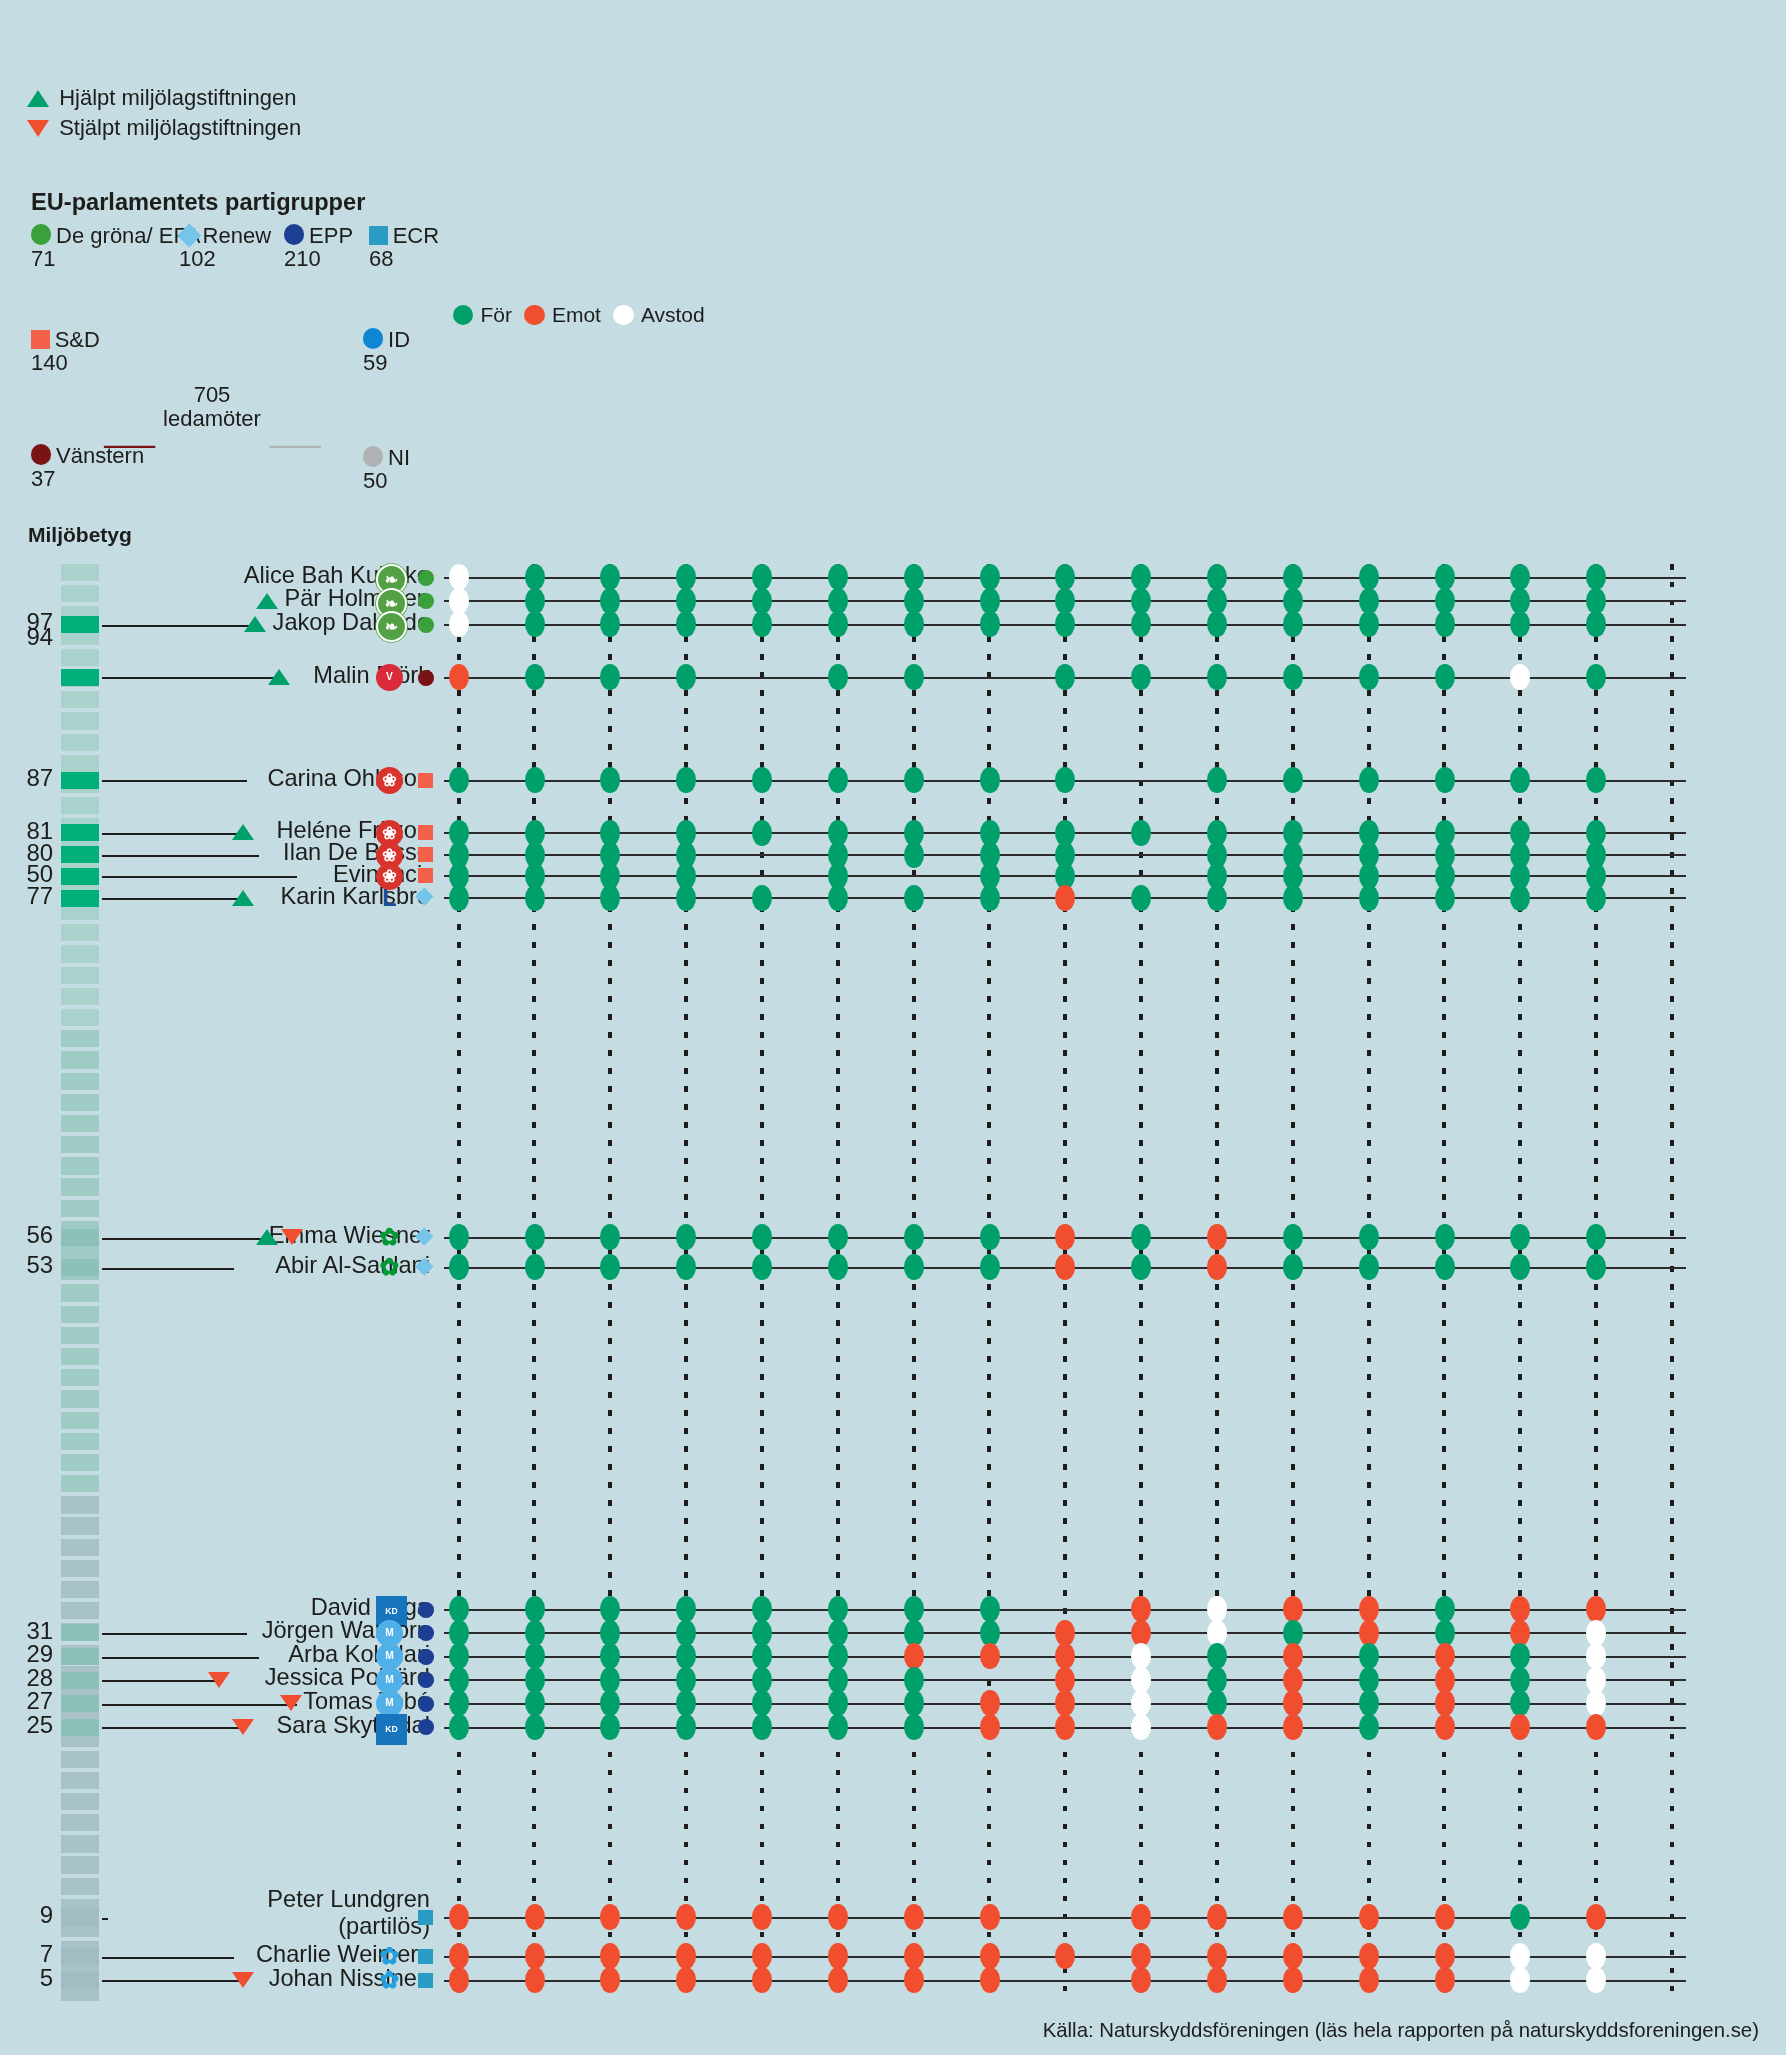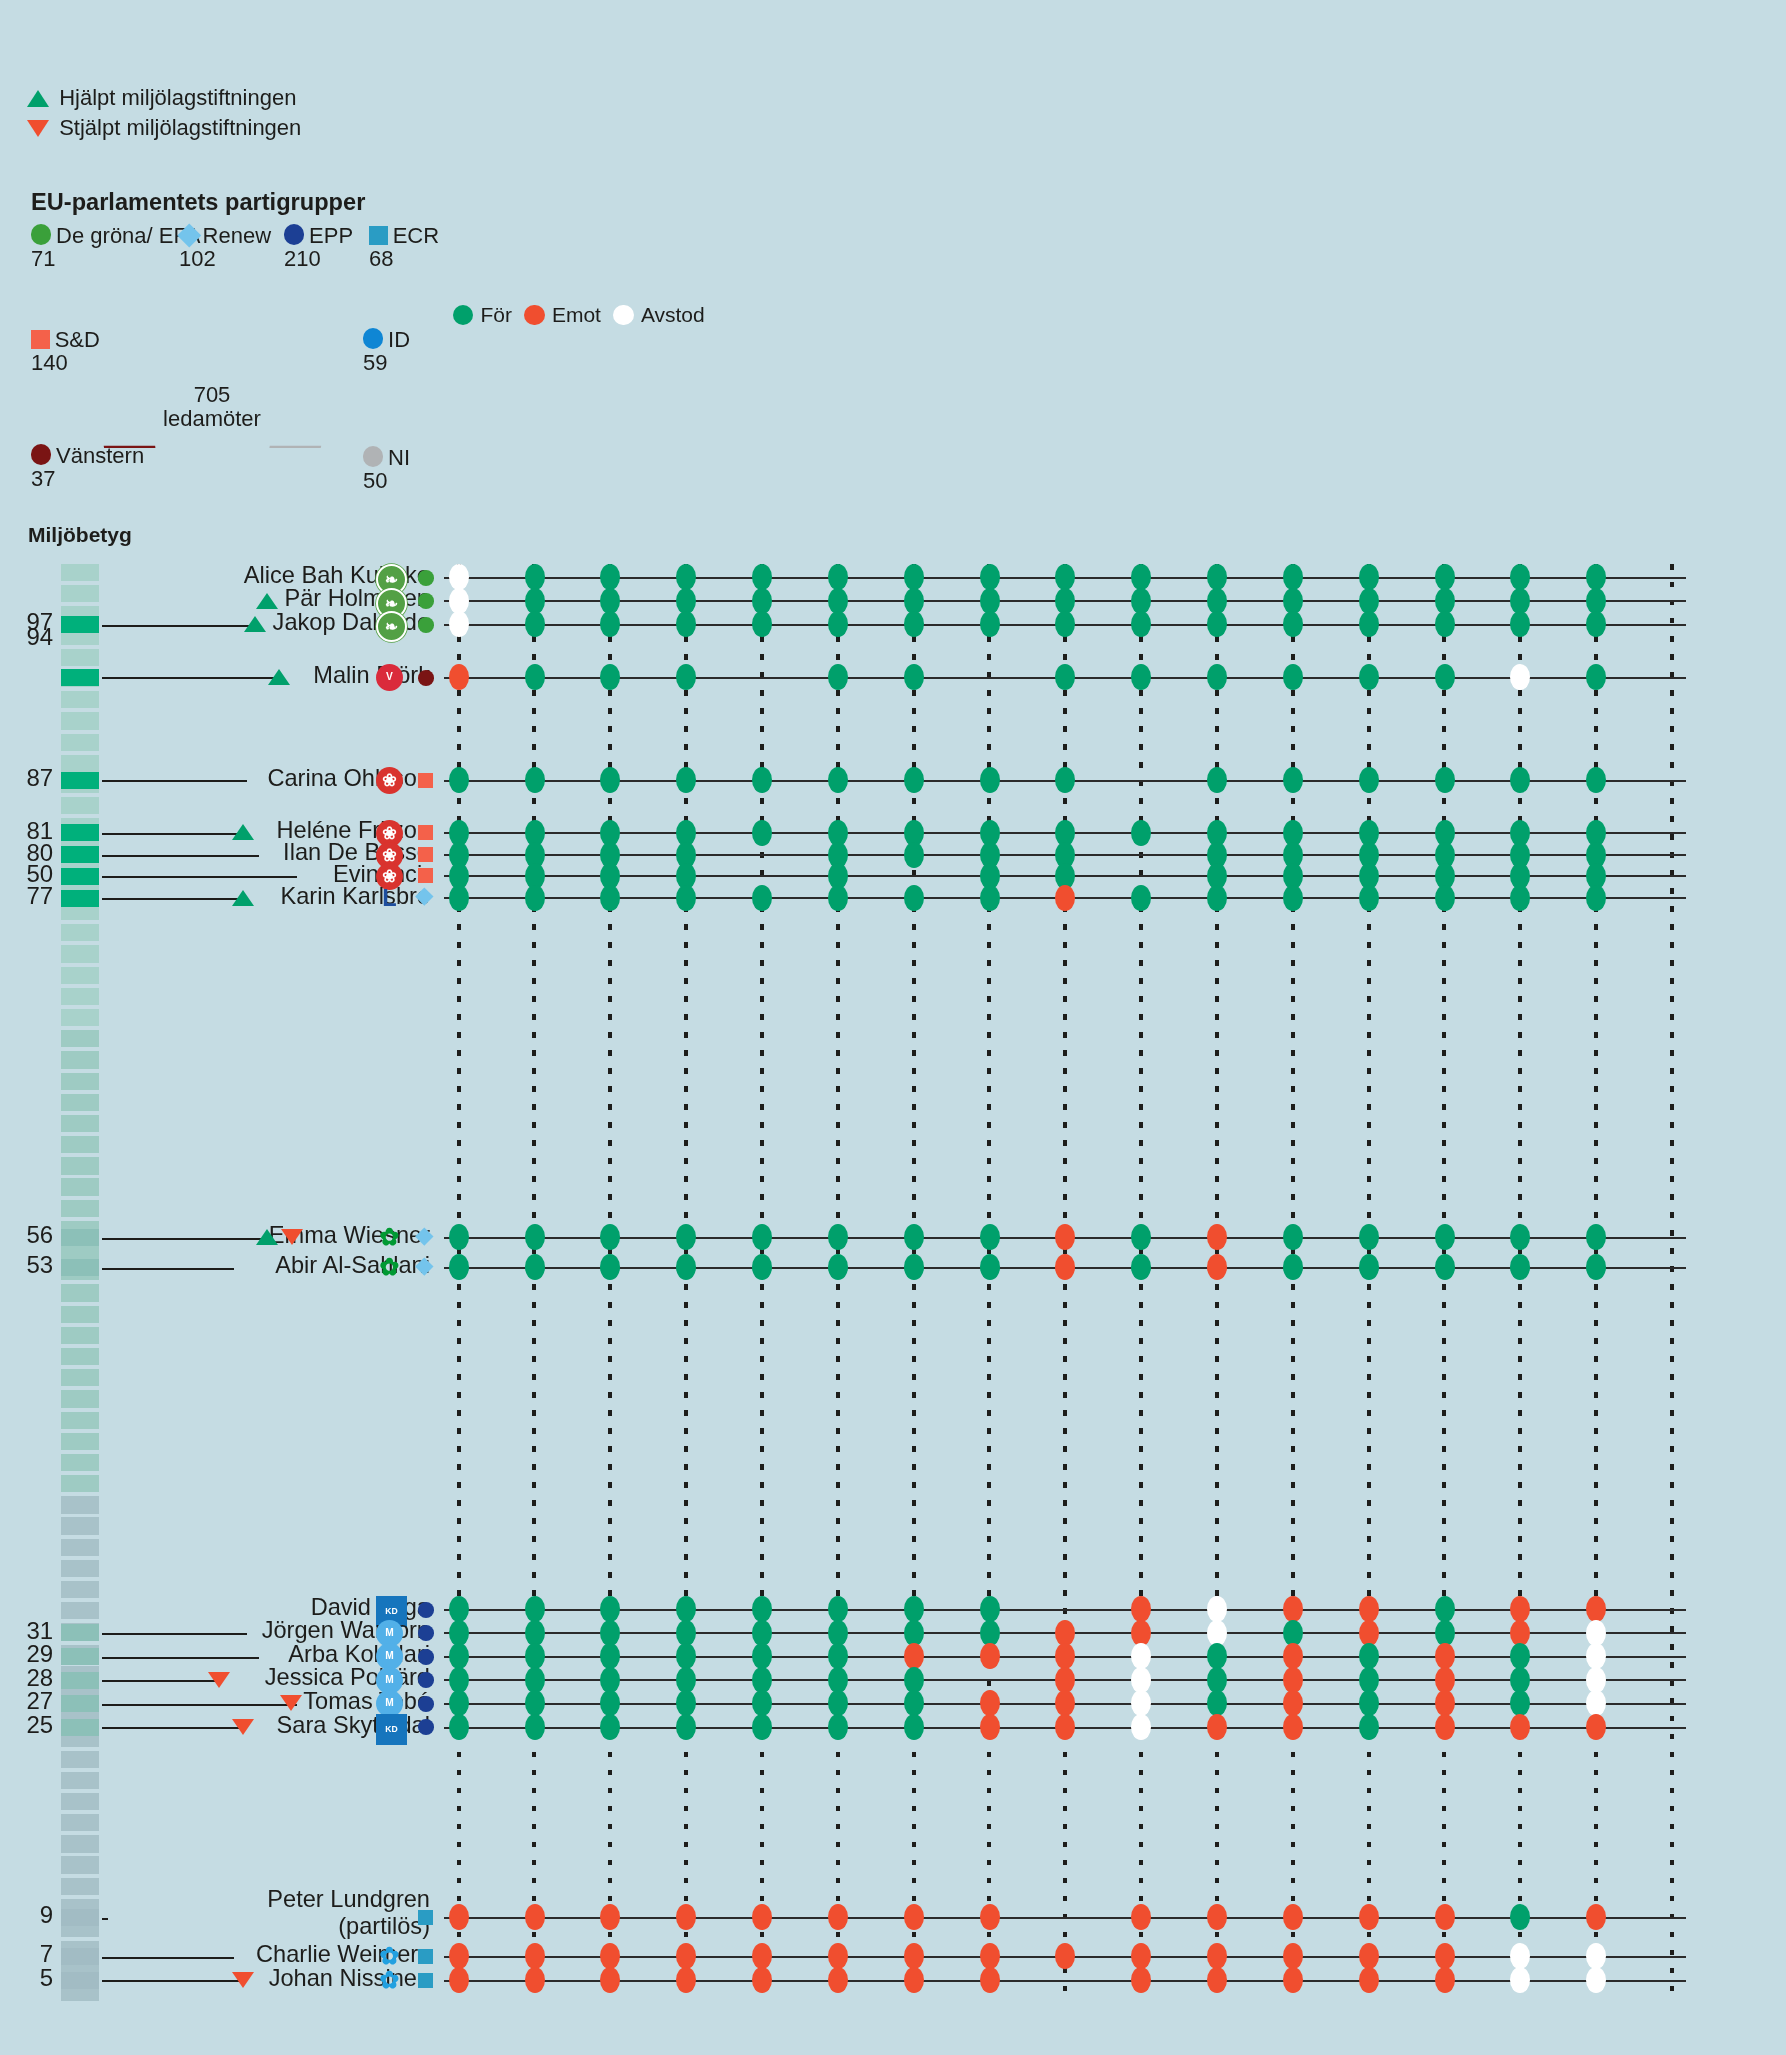--- a/index.html
+++ b/index.html
@@ -717,14 +717,15 @@
       <div class="guide" style="left: 1139px; top: 564px; height: 1436px; z-index: -1;"></div>
       <div class="guide" style="left: 1215px; top: 564px; height: 1436px; z-index: -1;"></div>
       <div class="guide" style="left: 1291px; top: 564px; height: 1436px; z-index: -1;"></div>
       <div class="guide" style="left: 1367px; top: 564px; height: 1436px; z-index: -1;"></div>
       <div class="guide" style="left: 1442px; top: 564px; height: 1436px; z-index: -1;"></div>
       <div class="guide" style="left: 1518px; top: 564px; height: 1436px; z-index: -1;"></div>
       <div class="guide" style="left: 1594px; top: 564px; height: 1436px; z-index: -1;"></div>
       <div class="guide" style="left: 1670px; top: 564px; height: 1436px; z-index: -1;"></div>
     </div>
 
+  <div id="source">Källa: Naturskyddsföreningen (läs hela rapporten på naturskyddsforeningen.se)</div>
 </div>
 
 
 </body></html>

